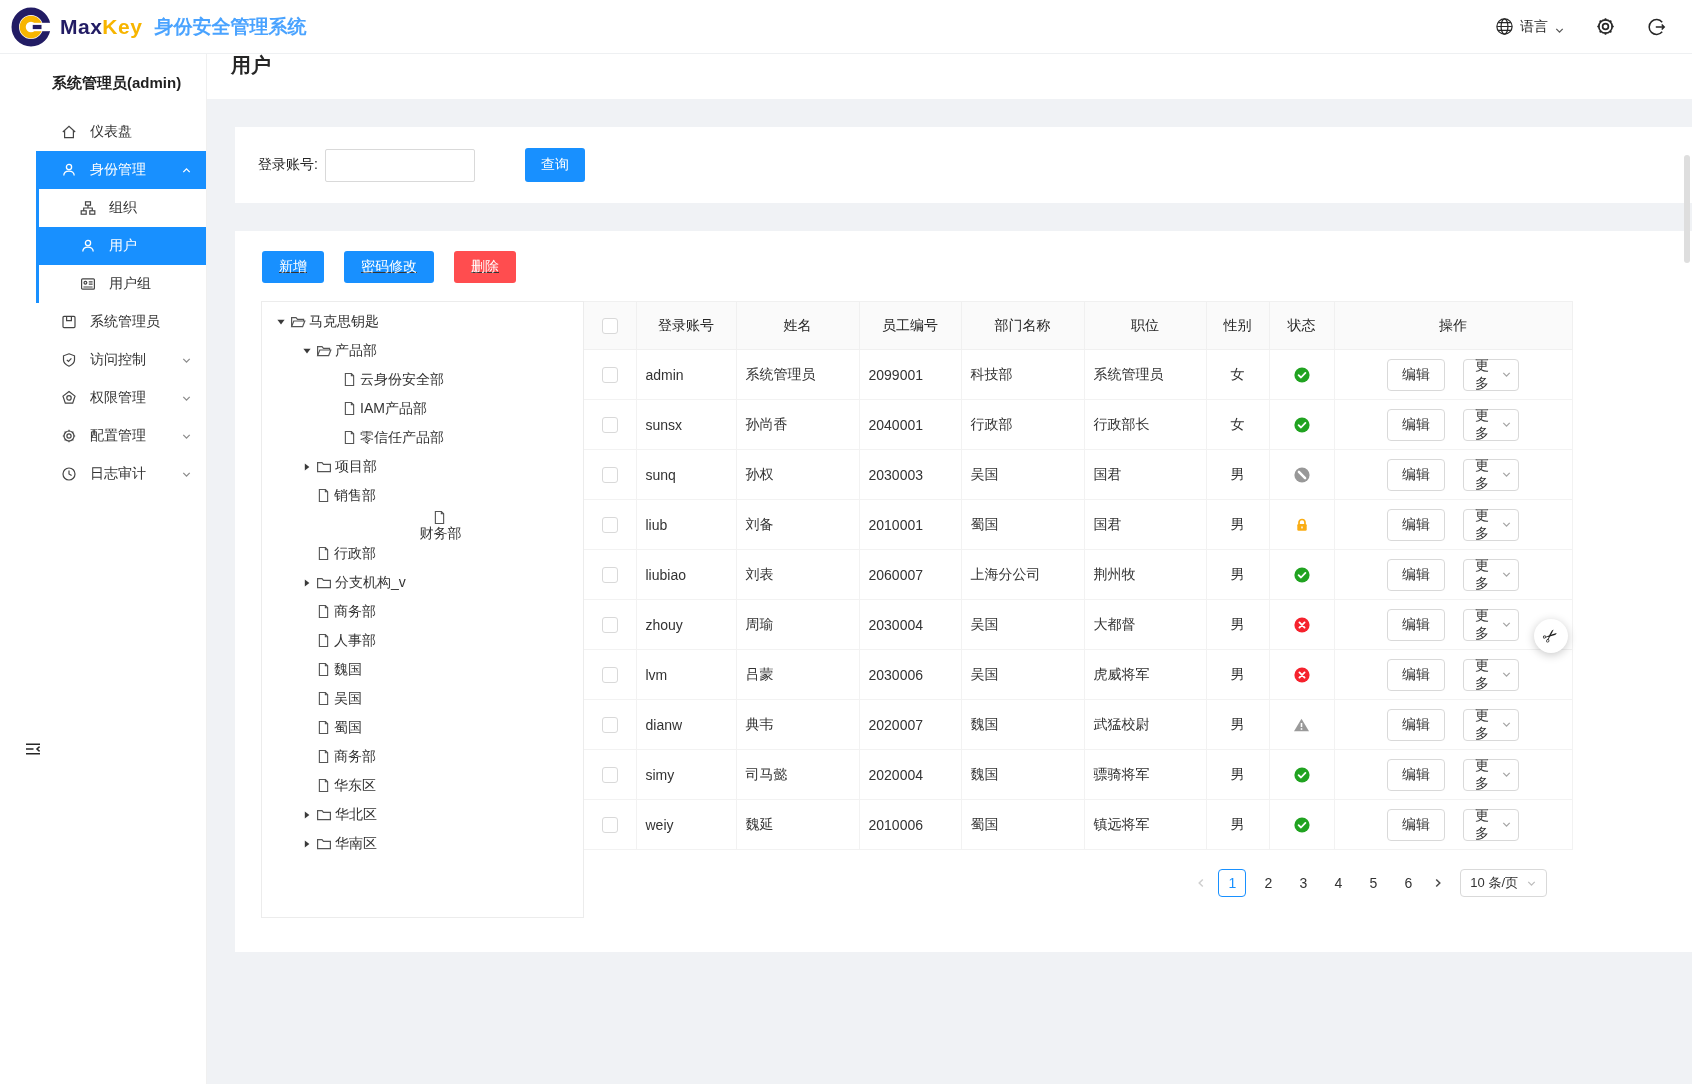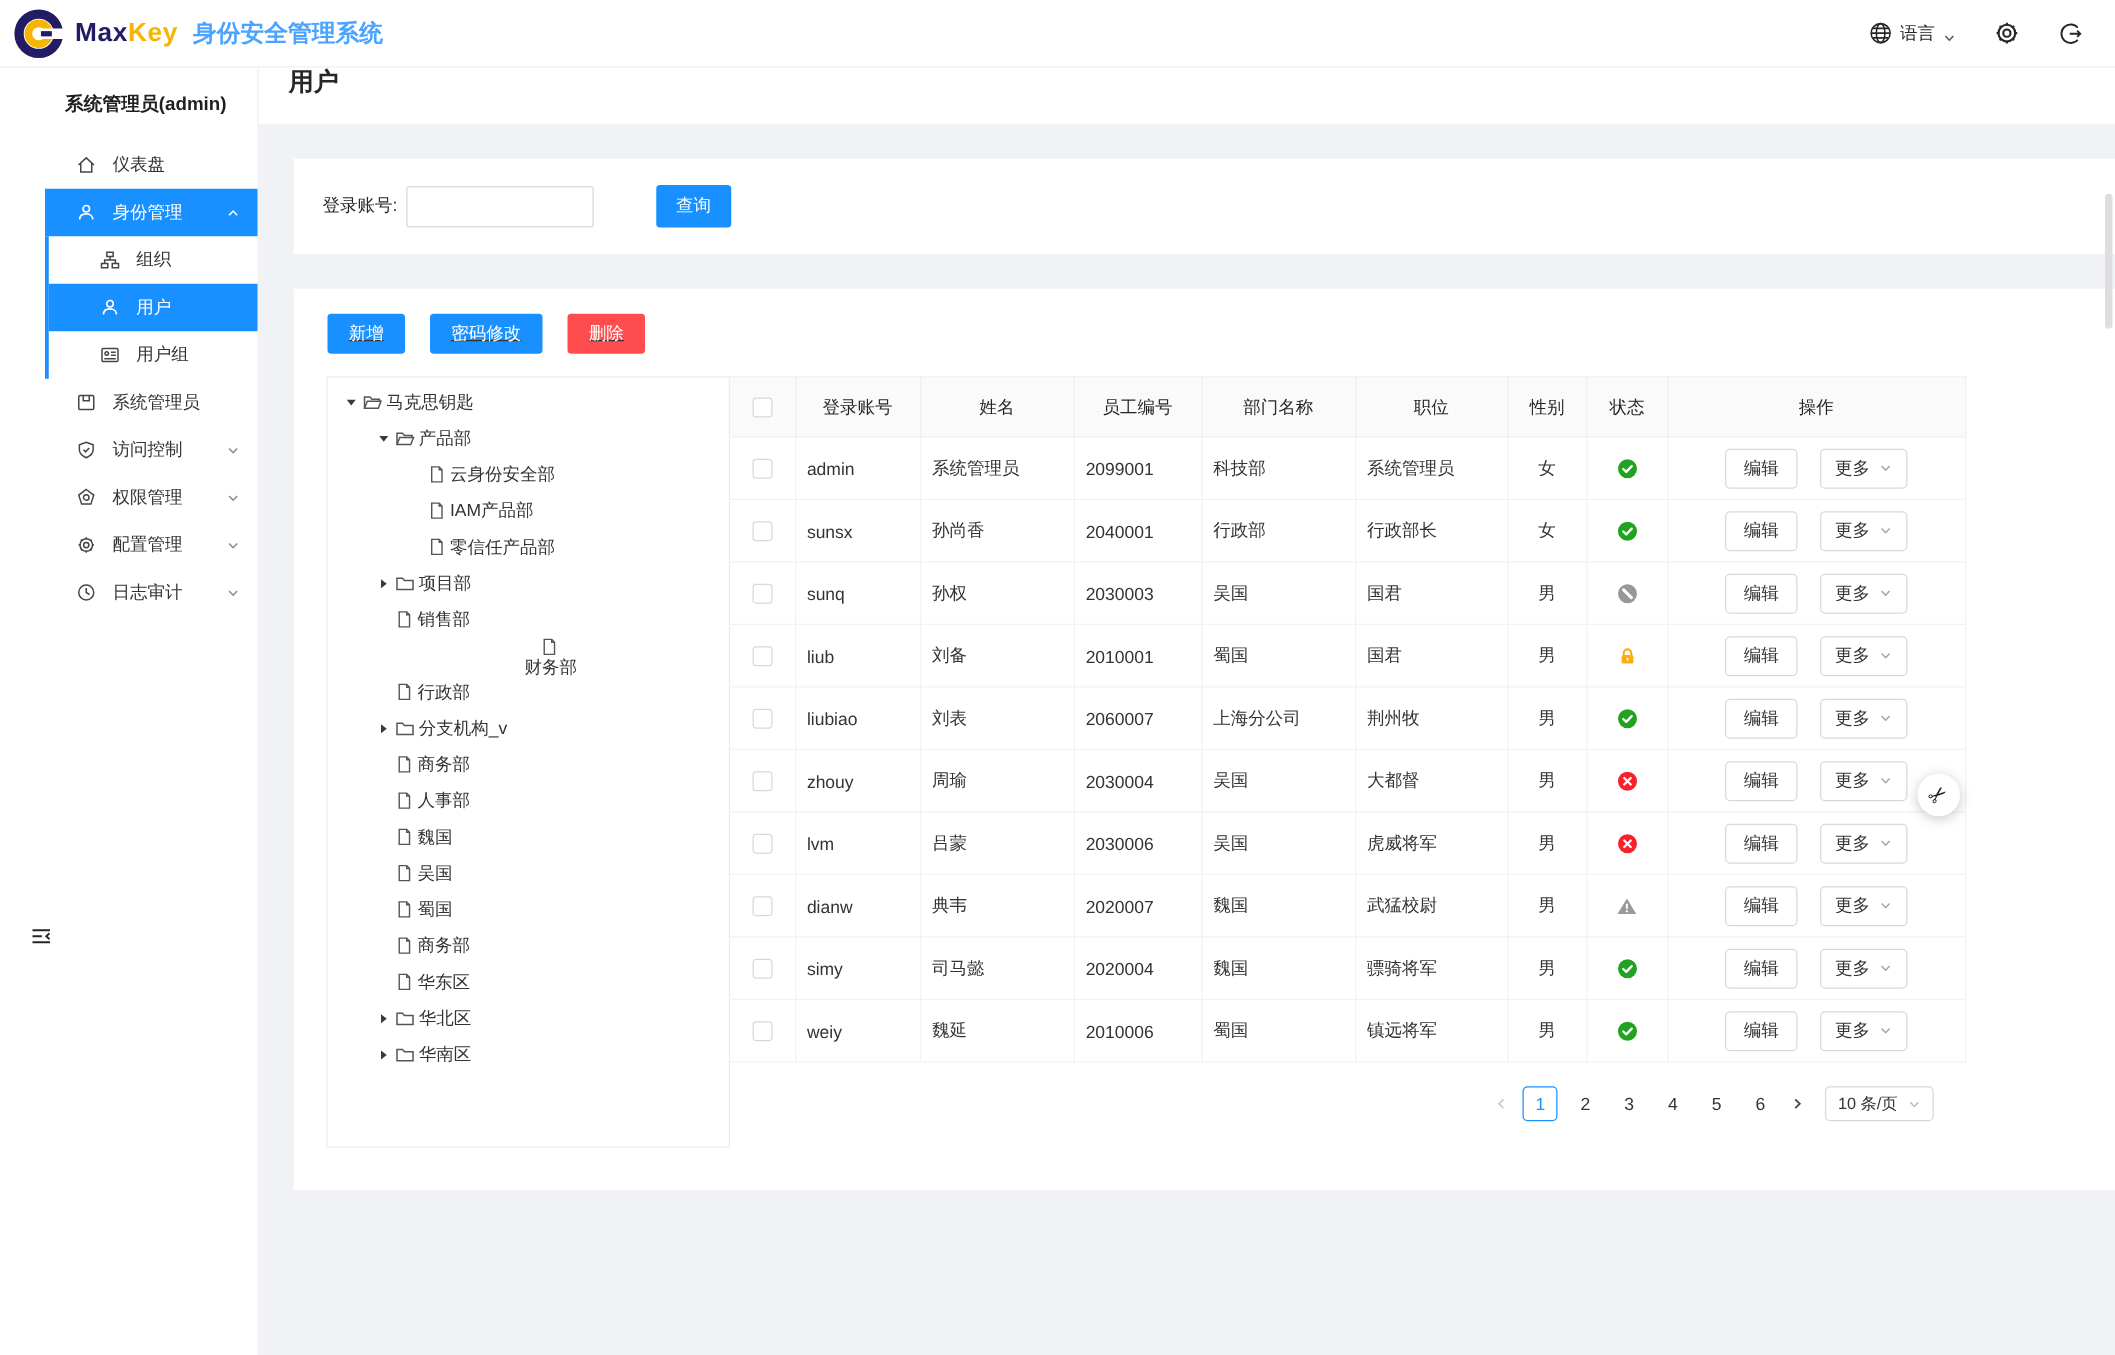--- a/index.html
+++ b/index.html
@@ -91,21 +91,21 @@
     padding:0 4px 0 9px; color:#333;
   }
   td.center, th.center { text-align:center; padding:0; }
   .cb { width:16px; height:16px; border:1px solid #d9d9d9; border-radius:3px; background:#fff; margin:0 auto; cursor:pointer; }
   .btn-ghost {
     border:1px solid #d9d9d9; background:#fff; color:#333; height:32px;
     border-radius:4px; display:inline-flex; align-items:center; justify-content:center;
     cursor:pointer; font-size:14px; font-family:inherit; vertical-align:middle;
   }
   .edit-btn { width:58px; }
-  .more-btn { width:70px; margin-left:18px; gap:7px; }
+  .more-btn { width:56px; margin-left:18px; gap:7px; }
   .more-btn .chev { color:#a6a6a6; }
   .status-ic { display:inline-flex; vertical-align:middle; }
 
   .pager { display:flex; justify-content:flex-end; align-items:center; margin-top:19px; padding-right:25px; gap:9px; }
   .page-btn {
     min-width:26px; height:28px; display:flex; align-items:center; justify-content:center;
     border-radius:4px; color:#333; cursor:pointer; padding:0 4px;
   }
   .page-btn.current { border:1px solid var(--primary,#1890ff); color:var(--primary,#1890ff); min-width:28px; }
   .pg-prev { color:#cfcfcf; display:flex; cursor:default; padding:0 2px; }

